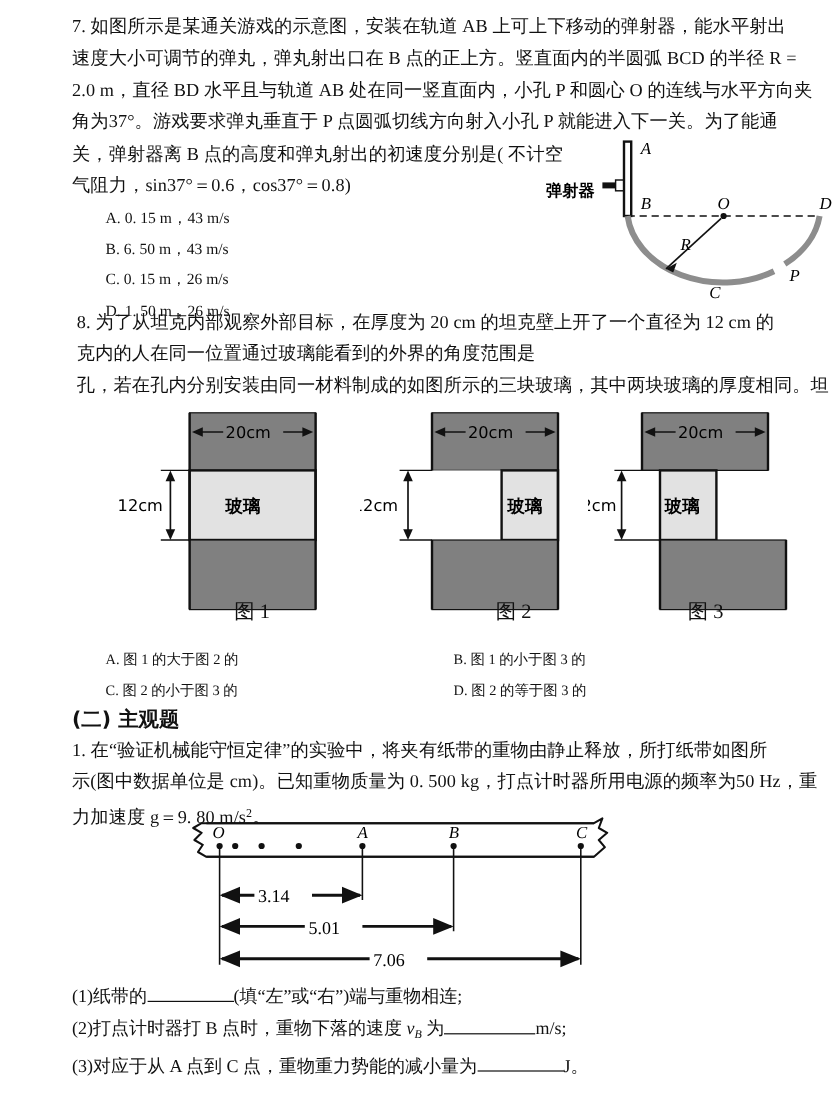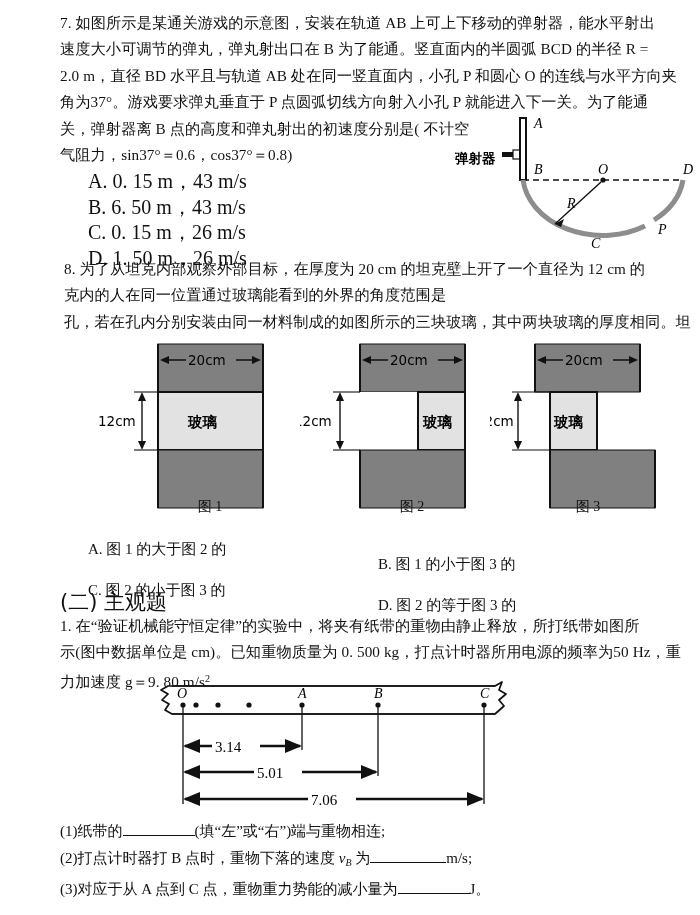--- a/index.html
+++ b/index.html
@@ -26,45 +26,45 @@
   .sup{font-size:10px;vertical-align:5px;}
   .blank{display:inline-block;border-bottom:1px solid #111;height:15px;}
 
   
   #q7{position:absolute;left:60px;top:10px;width:600px;}
   #q7 .body{width:600px;}
   #q7 .l{display:block;white-space:nowrap;}
   #q7 .ln5{width:380px;}
   #q7 .ln6{width:330px;}
   .opts{margin-top:1px;}
-  .opt{font-size:20px;line-height:25.5px;padding-left:28px;white-space:nowrap;}
+  .opt{font-size:13px;line-height:25.5px;padding-left:28px;white-space:nowrap;}
 
   
   #fig7{position:absolute;left:455px;top:108px;width:245px;height:145px;}
   #fig7 svg{display:block;}
 
   
   #q8{position:absolute;left:64px;top:256px;width:600px;}
   #q8 .l{display:block;white-space:nowrap;}
   #q8 .ln4{width:300px;}
 
   
   #figs8{position:absolute;left:60px;top:338px;width:640px;height:186px;}
   .tankwrap{position:absolute;top:0;}
-  .caption{position:absolute;font-size:14px;text-align:center;width:80px;}
+  .caption{position:absolute;font-size:17px;text-align:center;width:80px;}
 
   
   #q8opts{position:absolute;left:60px;top:536px;width:600px;}
-  #q8opts .row{display:flex;font-size:15px;line-height:26px;}
+  #q8opts .row{display:flex;font-size:12px;line-height:26px;}
   #q8opts .c1{width:290px;padding-left:28px;white-space:nowrap;}
-  #q8opts .c2{width:280px;white-space:nowrap;margin-top:15px;}
-
-  
-  #sec2{position:absolute;left:60px;top:588px;font-size:21px;
-        font-family:"DejaVu Sans","Liberation Sans",sans-serif;font-weight:normal;}
+  #q8opts .c2{width:280px;white-space:nowrap;}
+
+  
+  #sec2{position:absolute;left:60px;top:588px;font-size:17px;
+        font-family:"DejaVu Sans","Liberation Sans",sans-serif;font-weight:bold;}
 
   
   #sq1{position:absolute;left:60px;top:613px;width:600px;}
   #sq1 .l{display:block;white-space:nowrap;}
   #sq1 .ln3{width:260px;}
 
   
   #figtape{position:absolute;left:150px;top:676px;width:420px;height:136px;}
 
   
@@ -72,21 +72,21 @@
   #blanks .l{display:block;font-size:15px;line-height:26.5px;white-space:nowrap;}
 </style>
 </head>
 <body>
 
 <div class="page">
 
   <div id="q7">
     <div class="para body">
       <span class="l">7. 如图所示是某通关游戏的示意图，安装在轨道 AB 上可上下移动的弹射器，能水平射出</span>
-      <span class="l">速度大小可调节的弹丸，弹丸射出口在 B 为了能通。竖直面内的半圆弧 BCD 的半径 R =</span>
+      <span class="l">速度大小可调节的弹丸，弹丸射出口在 B 点的正上方。竖直面内的半圆弧 BCD 的半径 R =</span>
       <span class="l">2.0 m，直径 BD 水平且与轨道 AB 处在同一竖直面内，小孔 P 和圆心 O 的连线与水平方向夹</span>
       <span class="l">角为37°。游戏要求弹丸垂直于 P 点圆弧切线方向射入小孔 P 就能进入下一关。为了能通</span>
       <span class="l ln5">关，弹射器离 B 点的高度和弹丸射出的初速度分别是( 不计空</span>
       <span class="l ln6">气阻力，sin37°＝0.6，cos37°＝0.8)</span>
     </div>
     <div class="opts">
       <div class="opt">A. 0. 15 m，43 m/s</div>
       <div class="opt">B. 6. 50 m，43 m/s</div>
       <div class="opt">C. 0. 15 m，26 m/s</div>
       <div class="opt">D. 1. 50 m，26 m/s</div>
@@ -187,21 +187,21 @@
         <text x="90" y="27" font-size="13.5" font-family="DejaVu Sans, Liberation Sans, sans-serif">20cm</text>
 
         <line x1="40" y1="58" x2="40" y2="108" stroke="#111" stroke-width="1.4"></line>
         <polygon points="40,54 36,63 44,63" fill="#111"></polygon>
         <polygon points="40,112 36,103 44,103" fill="#111"></polygon>
         <line x1="33" y1="54" x2="60" y2="54" stroke="#111" stroke-width="1.1"></line>
         <line x1="33" y1="112" x2="60" y2="112" stroke="#111" stroke-width="1.1"></line>
         <text x="-6" y="88" font-size="13.5" font-family="DejaVu Sans, Liberation Sans, sans-serif">12cm</text>
         <text x="123" y="89" font-size="14.5" font-weight="bold" font-family="DejaVu Sans, Liberation Sans, sans-serif">玻璃</text>
       </svg>
-      <div class="caption" style="left:72px;top:160px;text-align:center;">图 2</div>
+      <div class="caption" style="left:88px;top:160px;text-align:center;">图 2</div>
     </div>
 
     <div class="tankwrap" style="left:430px;">
       <svg width="200" height="186" viewBox="0 0 200 186">
 
         <rect x="45" y="6" width="105" height="48" fill="#808080" stroke="#111" stroke-width="1"></rect>
 
         <rect x="60" y="54" width="47" height="58" fill="#e2e2e2" stroke="#111" stroke-width="2"></rect>
 
         <rect x="60" y="112" width="105" height="58" fill="#808080" stroke="#111" stroke-width="1"></rect>

